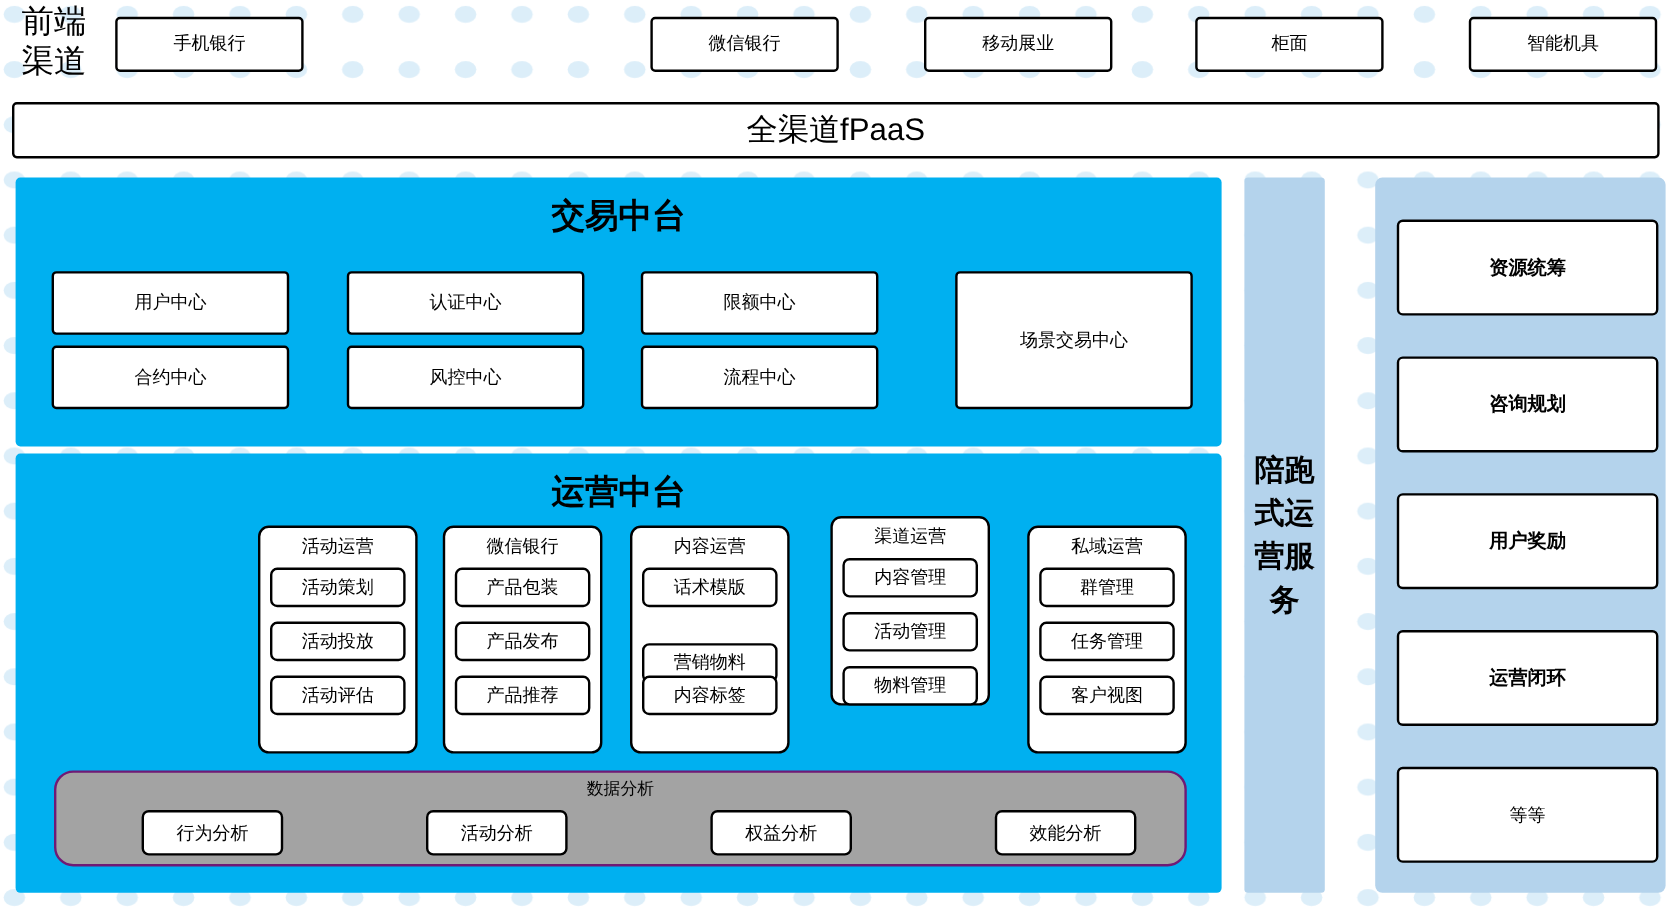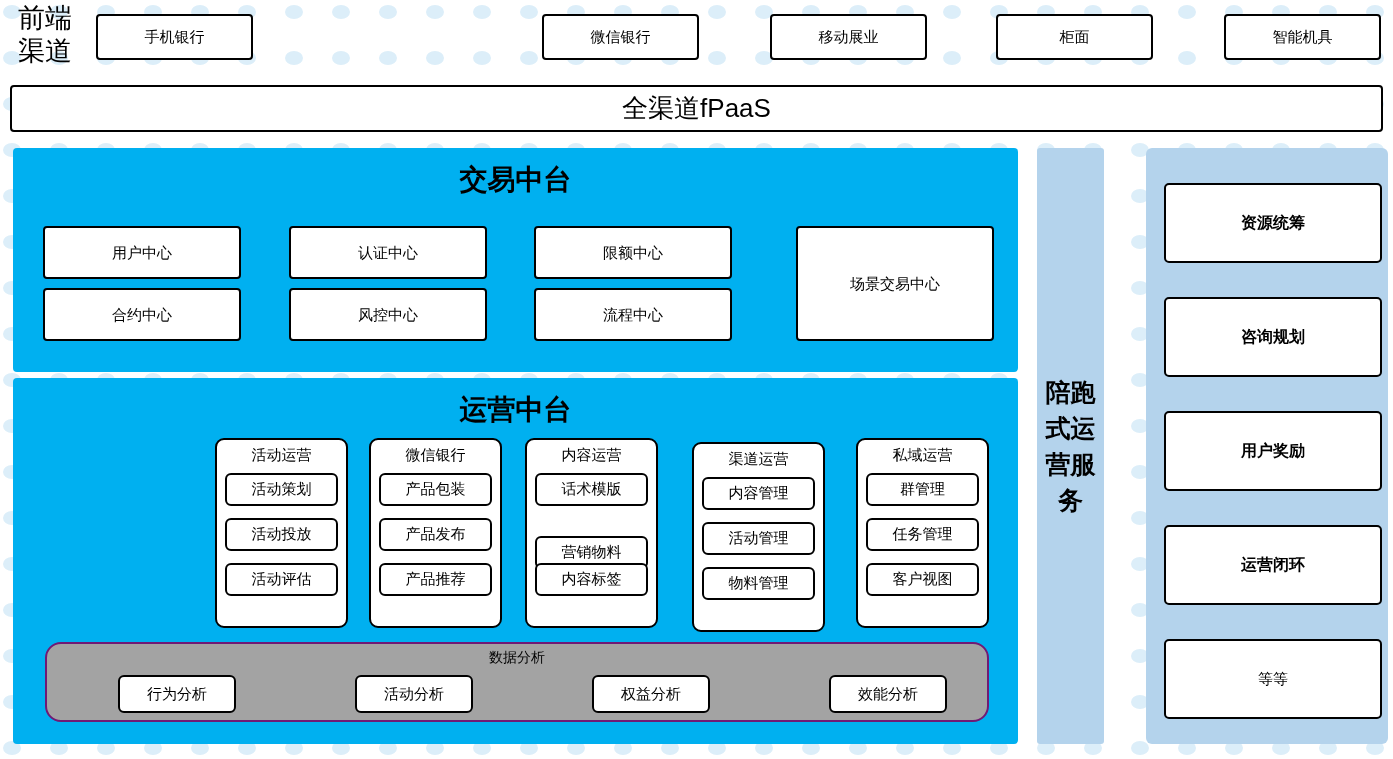--- a/index.html
+++ b/index.html
@@ -179,21 +179,21 @@
       <div class="item" style="top:123px;">产品推荐</div>
     </div>
 
     <div class="opcol" style="left:512px;top:60px;width:133px;height:190px;">
       <div class="coltitle">内容运营</div>
       <div class="item" style="top:33px;">话术模版</div>
       <div class="item" style="top:96px;">营销物料</div>
       <div class="item" style="top:123px;">内容标签</div>
     </div>
 
-    <div class="opcol" style="left:679px;top:64px;width:133px;height:190px;">
+    <div class="opcol" style="left:679px;top:52px;width:133px;height:158px;">
       <div class="coltitle">渠道运营</div>
       <div class="item" style="top:33px;">内容管理</div>
       <div class="item" style="top:78px;">活动管理</div>
       <div class="item" style="top:123px;">物料管理</div>
     </div>
 
     <div class="opcol" style="left:843px;top:60px;width:133px;height:190px;">
       <div class="coltitle">私域运营</div>
       <div class="item" style="top:33px;">群管理</div>
       <div class="item" style="top:78px;">任务管理</div>

